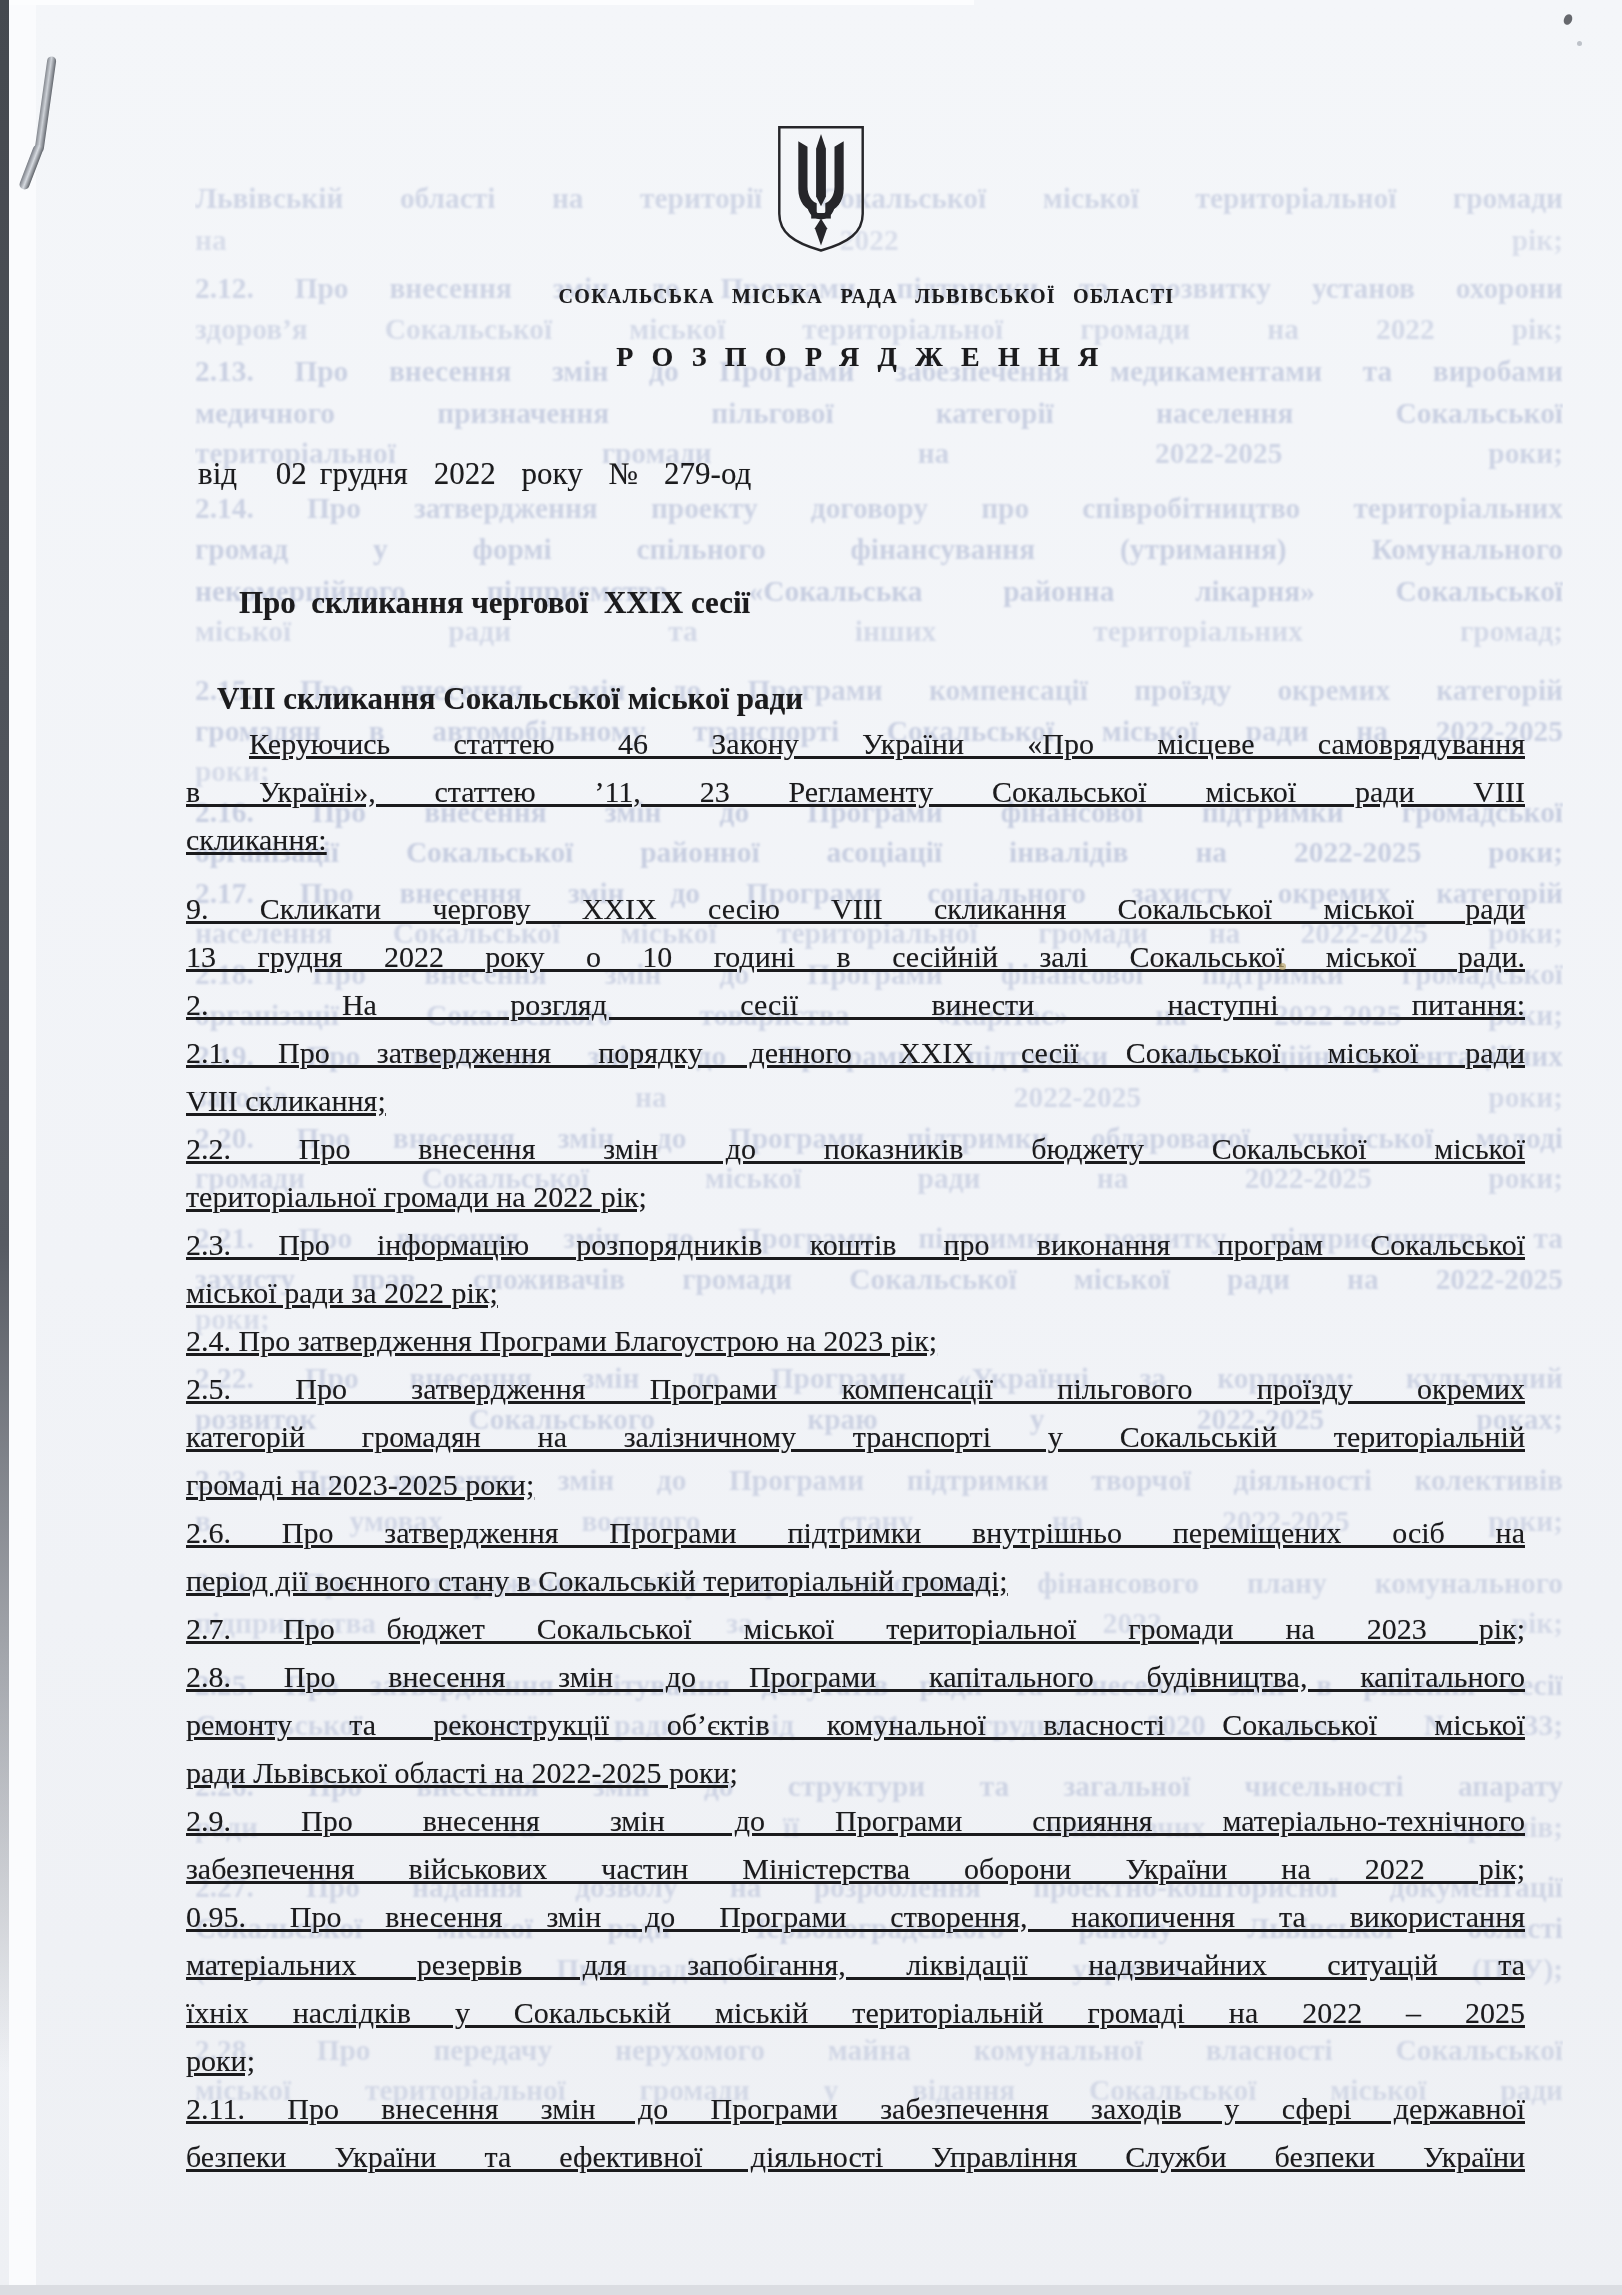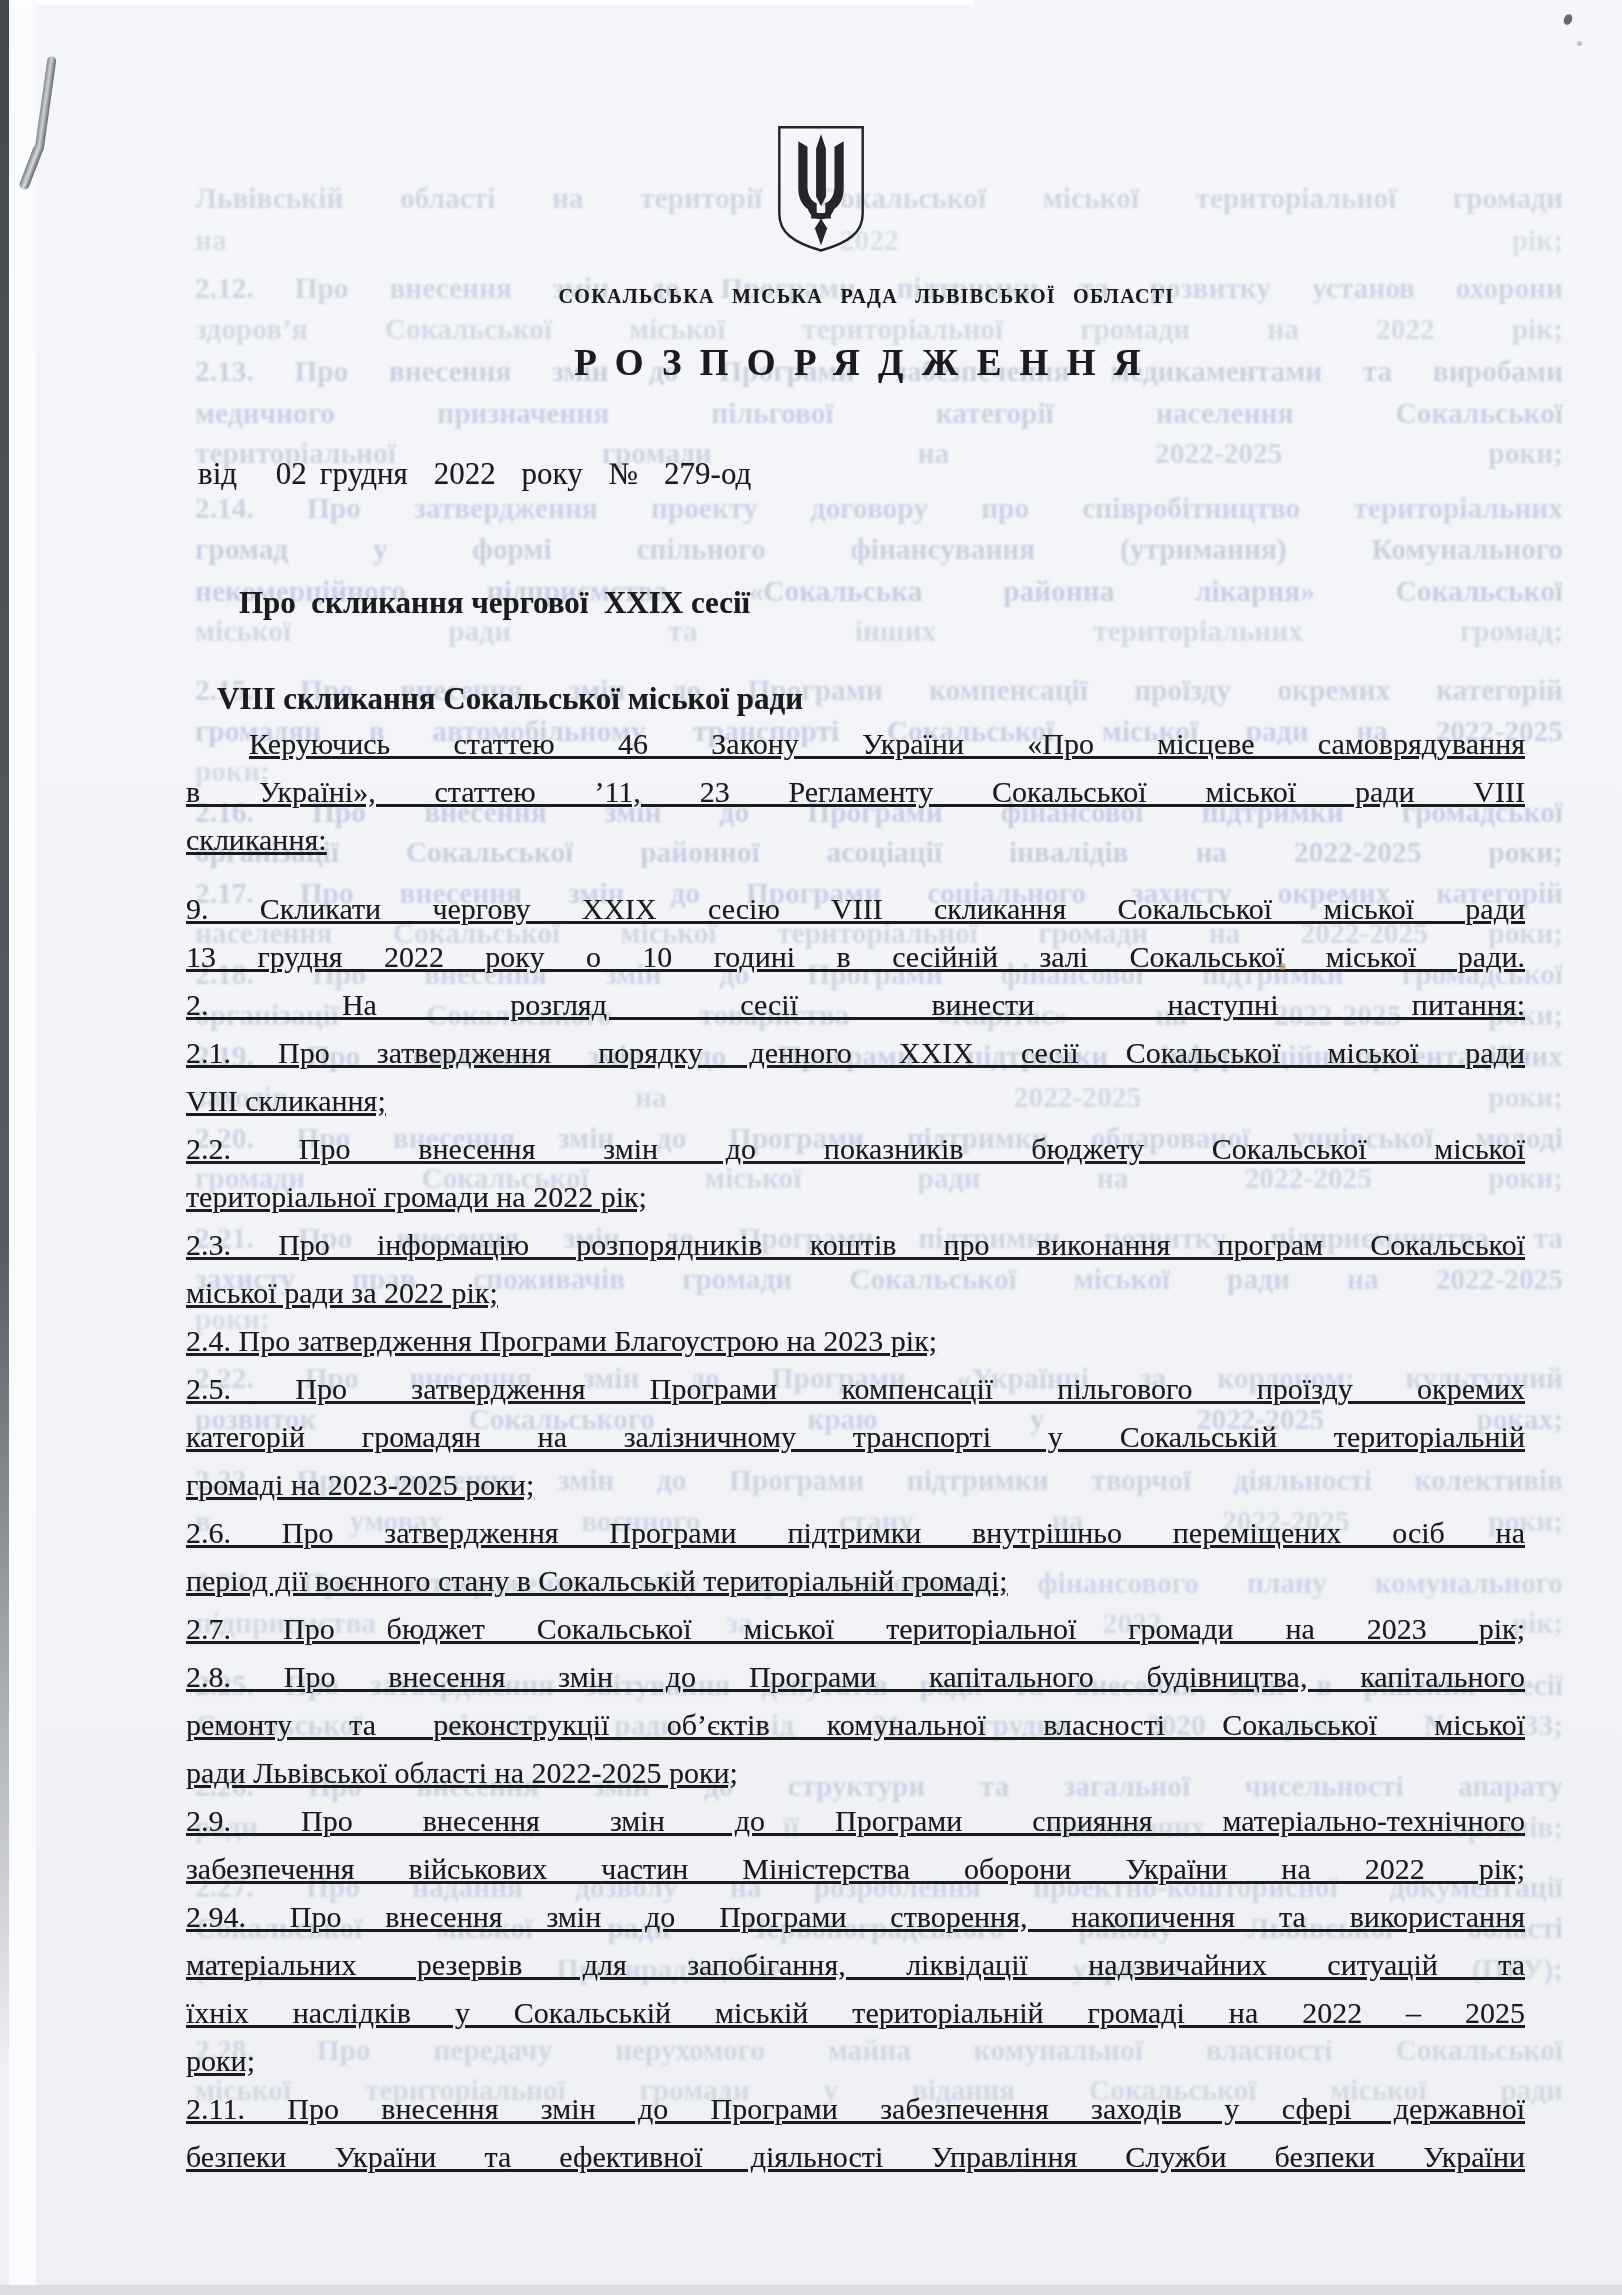--- a/index.html
+++ b/index.html
@@ -28,21 +28,21 @@
   .bleed{position:absolute;left:195px;top:0;width:1368px;height:100%;z-index:1;overflow:hidden;}
   .bleedline{position:absolute;left:0;width:100%;font-size:29.4px;font-weight:700;
     color:#8d9ac1;opacity:.40;filter:blur(1px);white-space:nowrap;overflow:hidden;
     text-align:justify;text-align-last:justify;}
 
   
   .ink{text-shadow:0 0 0.7px rgba(15,15,18,.38);}
   .emblem{position:absolute;left:775px;top:121px;width:92px;height:135px;z-index:2;}
   .header{position:absolute;left:186px;top:285px;width:1361px;text-align:center;z-index:2;}
   .org{font-size:20px;font-weight:700;letter-spacing:1.3px;word-spacing:11px;white-space:nowrap;}
-  .doctype{margin-top:33px;font-size:37px;font-weight:700;letter-spacing:18.3px;white-space:nowrap;}
+  .doctype{margin-top:33px;font-size:28px;font-weight:700;letter-spacing:18.3px;white-space:nowrap;}
   .dateline{position:absolute;left:198px;top:456px;font-size:31px;font-weight:400;
     white-space:pre-wrap;word-spacing:5.2px;z-index:2;}
   .subject{position:absolute;left:186px;top:579px;font-size:31px;font-weight:700;
     line-height:48px;white-space:pre-wrap;z-index:2;text-align:center;}
   .bodycol{position:absolute;left:186px;top:720px;width:1339px;font-size:30px;z-index:2;}
   .line{height:48px;line-height:48px;overflow:hidden;text-align:justify;text-align-last:left;text-decoration:underline;}
   .line.just{text-align-last:justify;}
   .line.indent{padding-left:63px;}
   .para.gap{margin-top:21px;}
 </style>
@@ -171,21 +171,21 @@
       <div class="para">
         <div class="line just">2.8. Про внесення змін до Програми капітального будівництва, капітального</div>
         <div class="line just">ремонту та реконструкції об’єктів комунальної власності Сокальської міської</div>
         <div class="line">ради Львівської області на 2022-2025 роки;</div>
       </div>
       <div class="para">
         <div class="line just">2.9. Про внесення змін до Програми сприяння матеріально-технічного</div>
         <div class="line just">забезпечення військових частин Міністерства оборони України на 2022 рік;</div>
       </div>
       <div class="para">
-        <div class="line just">2.94. Про внесення змін до Програми створення, накопичення та використання</div>
+        <div class="line just">0.95. Про внесення змін до Програми створення, накопичення та використання</div>
         <div class="line just">матеріальних резервів для запобігання, ліквідації надзвичайних ситуацій та</div>
         <div class="line just">їхніх наслідків у Сокальській міській територіальній громаді  на 2022 – 2025</div>
         <div class="line">роки;</div>
       </div>
       <div class="para">
         <div class="line just">2.11. Про внесення змін до Програми забезпечення заходів у сфері державної</div>
         <div class="line just">безпеки України та ефективної діяльності Управління Служби безпеки України</div>
       </div>
     </div>
 

